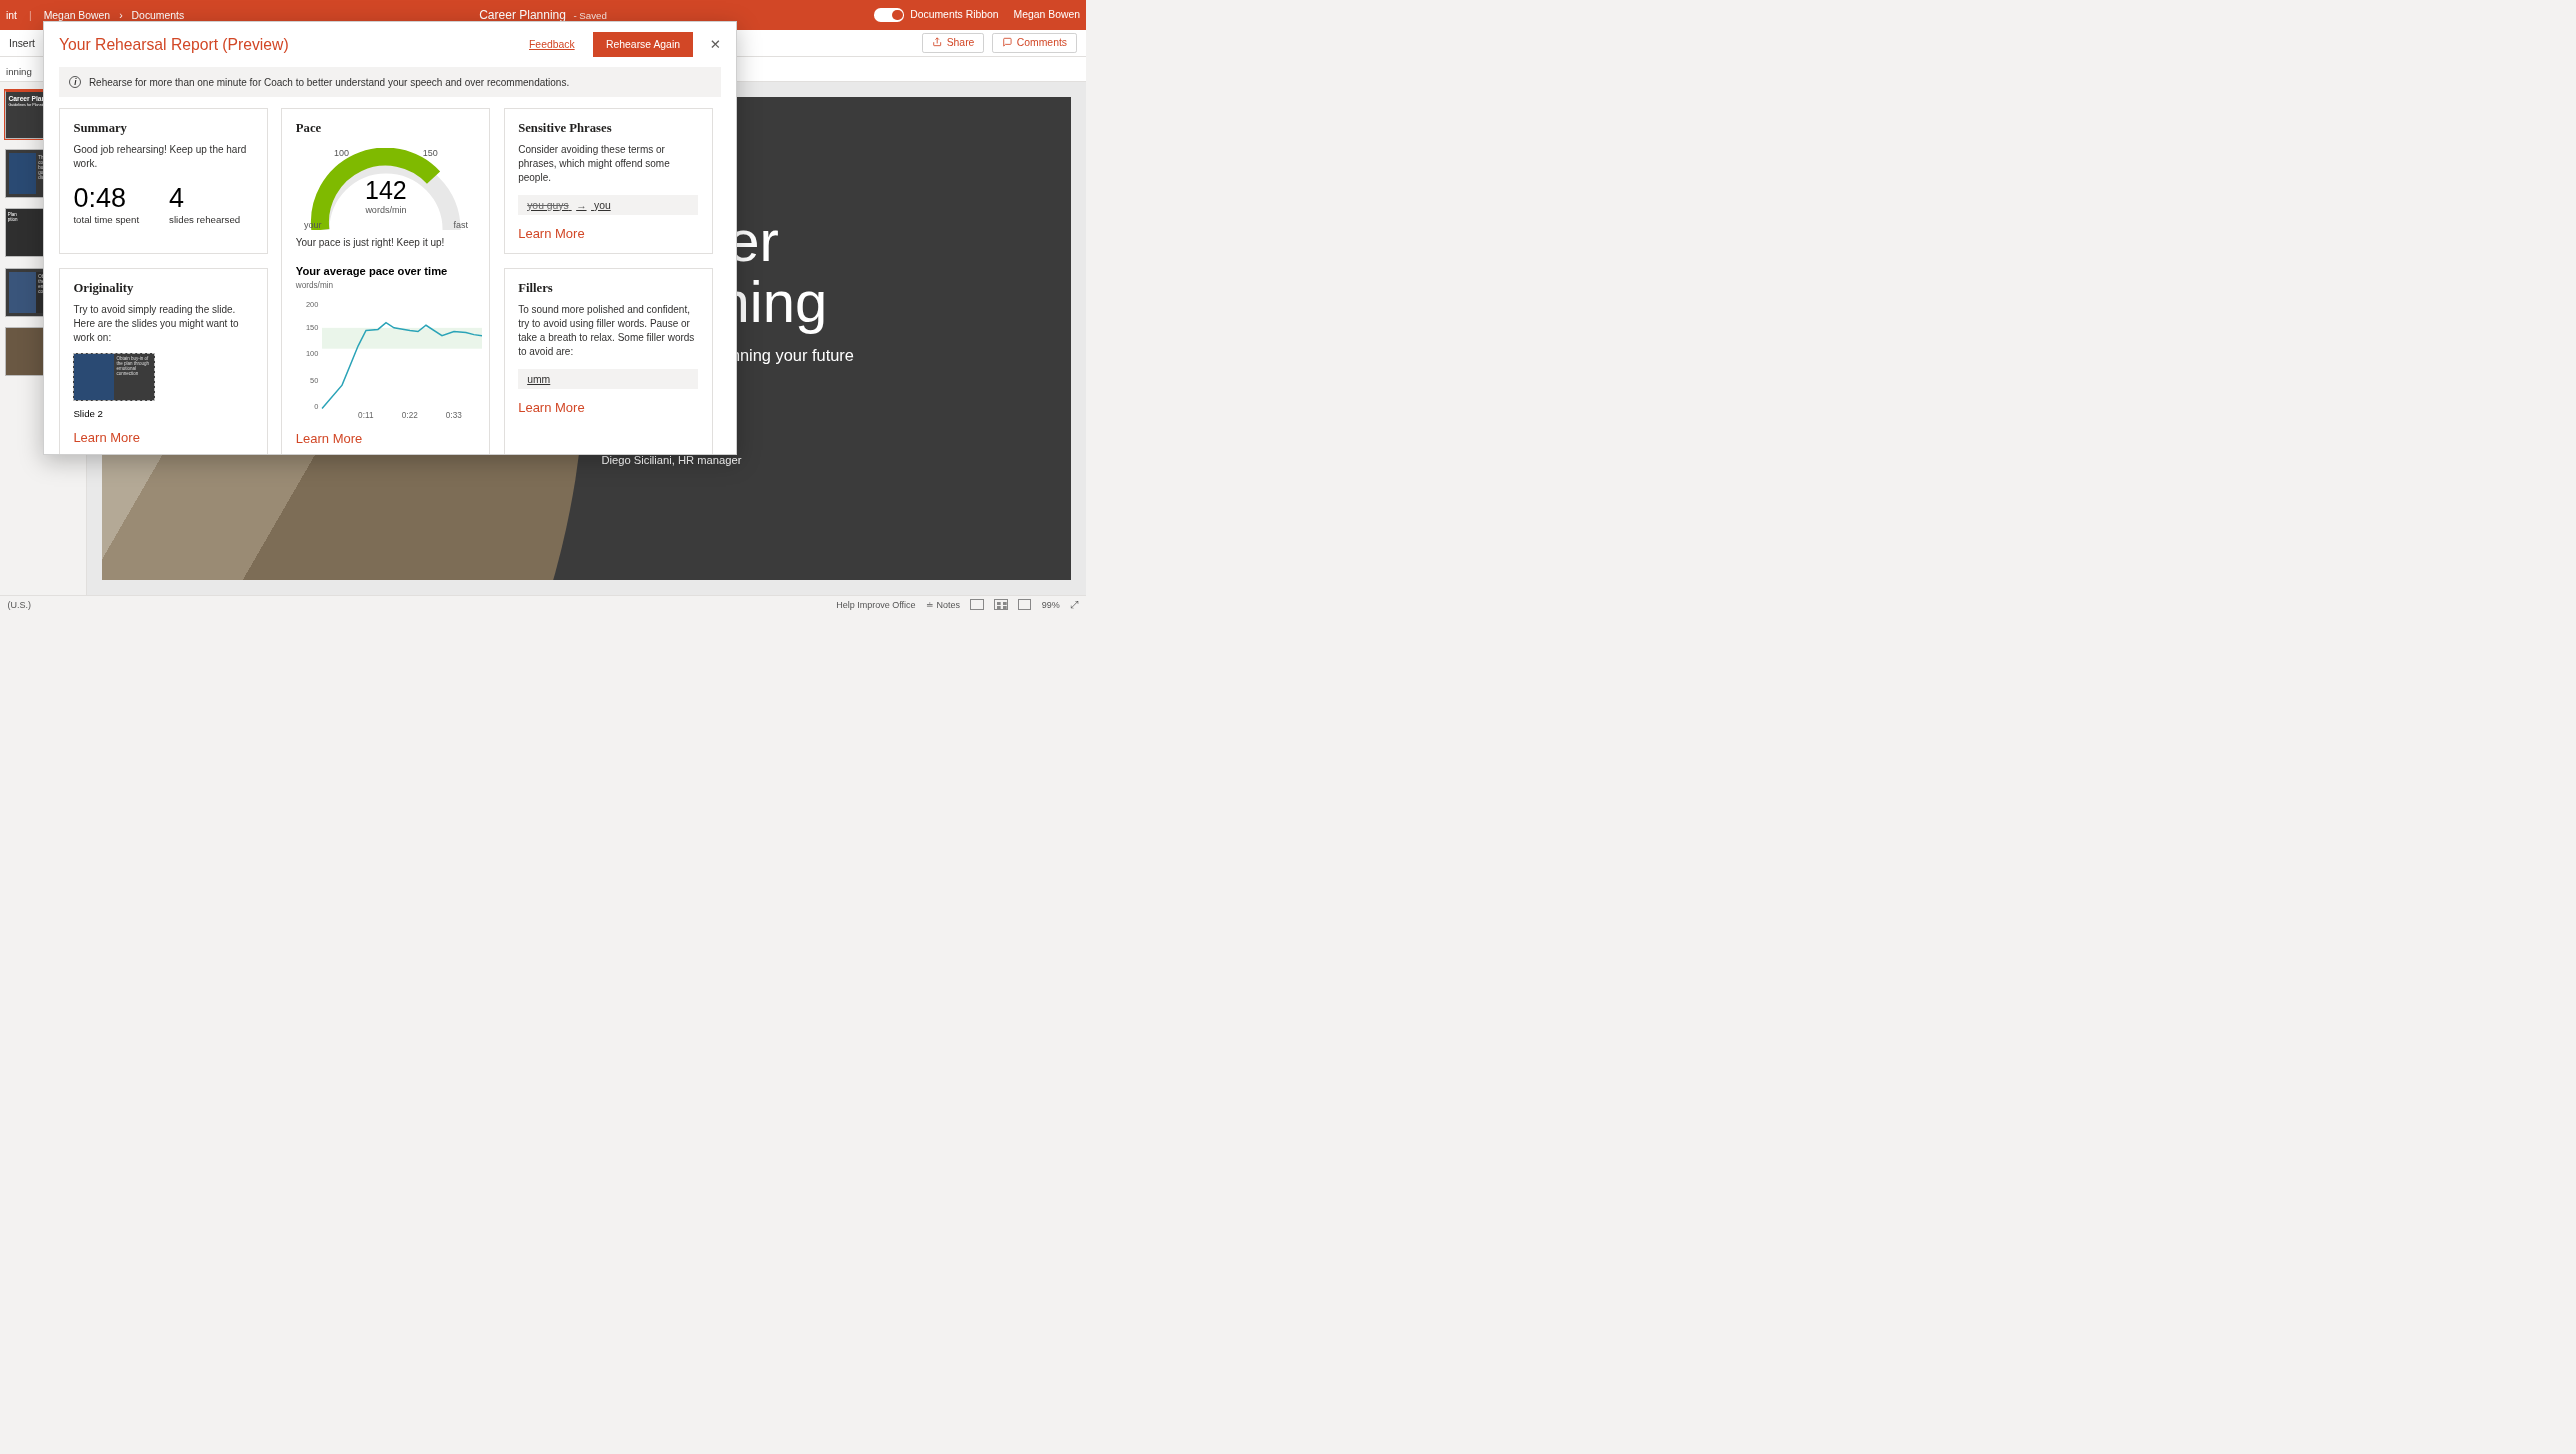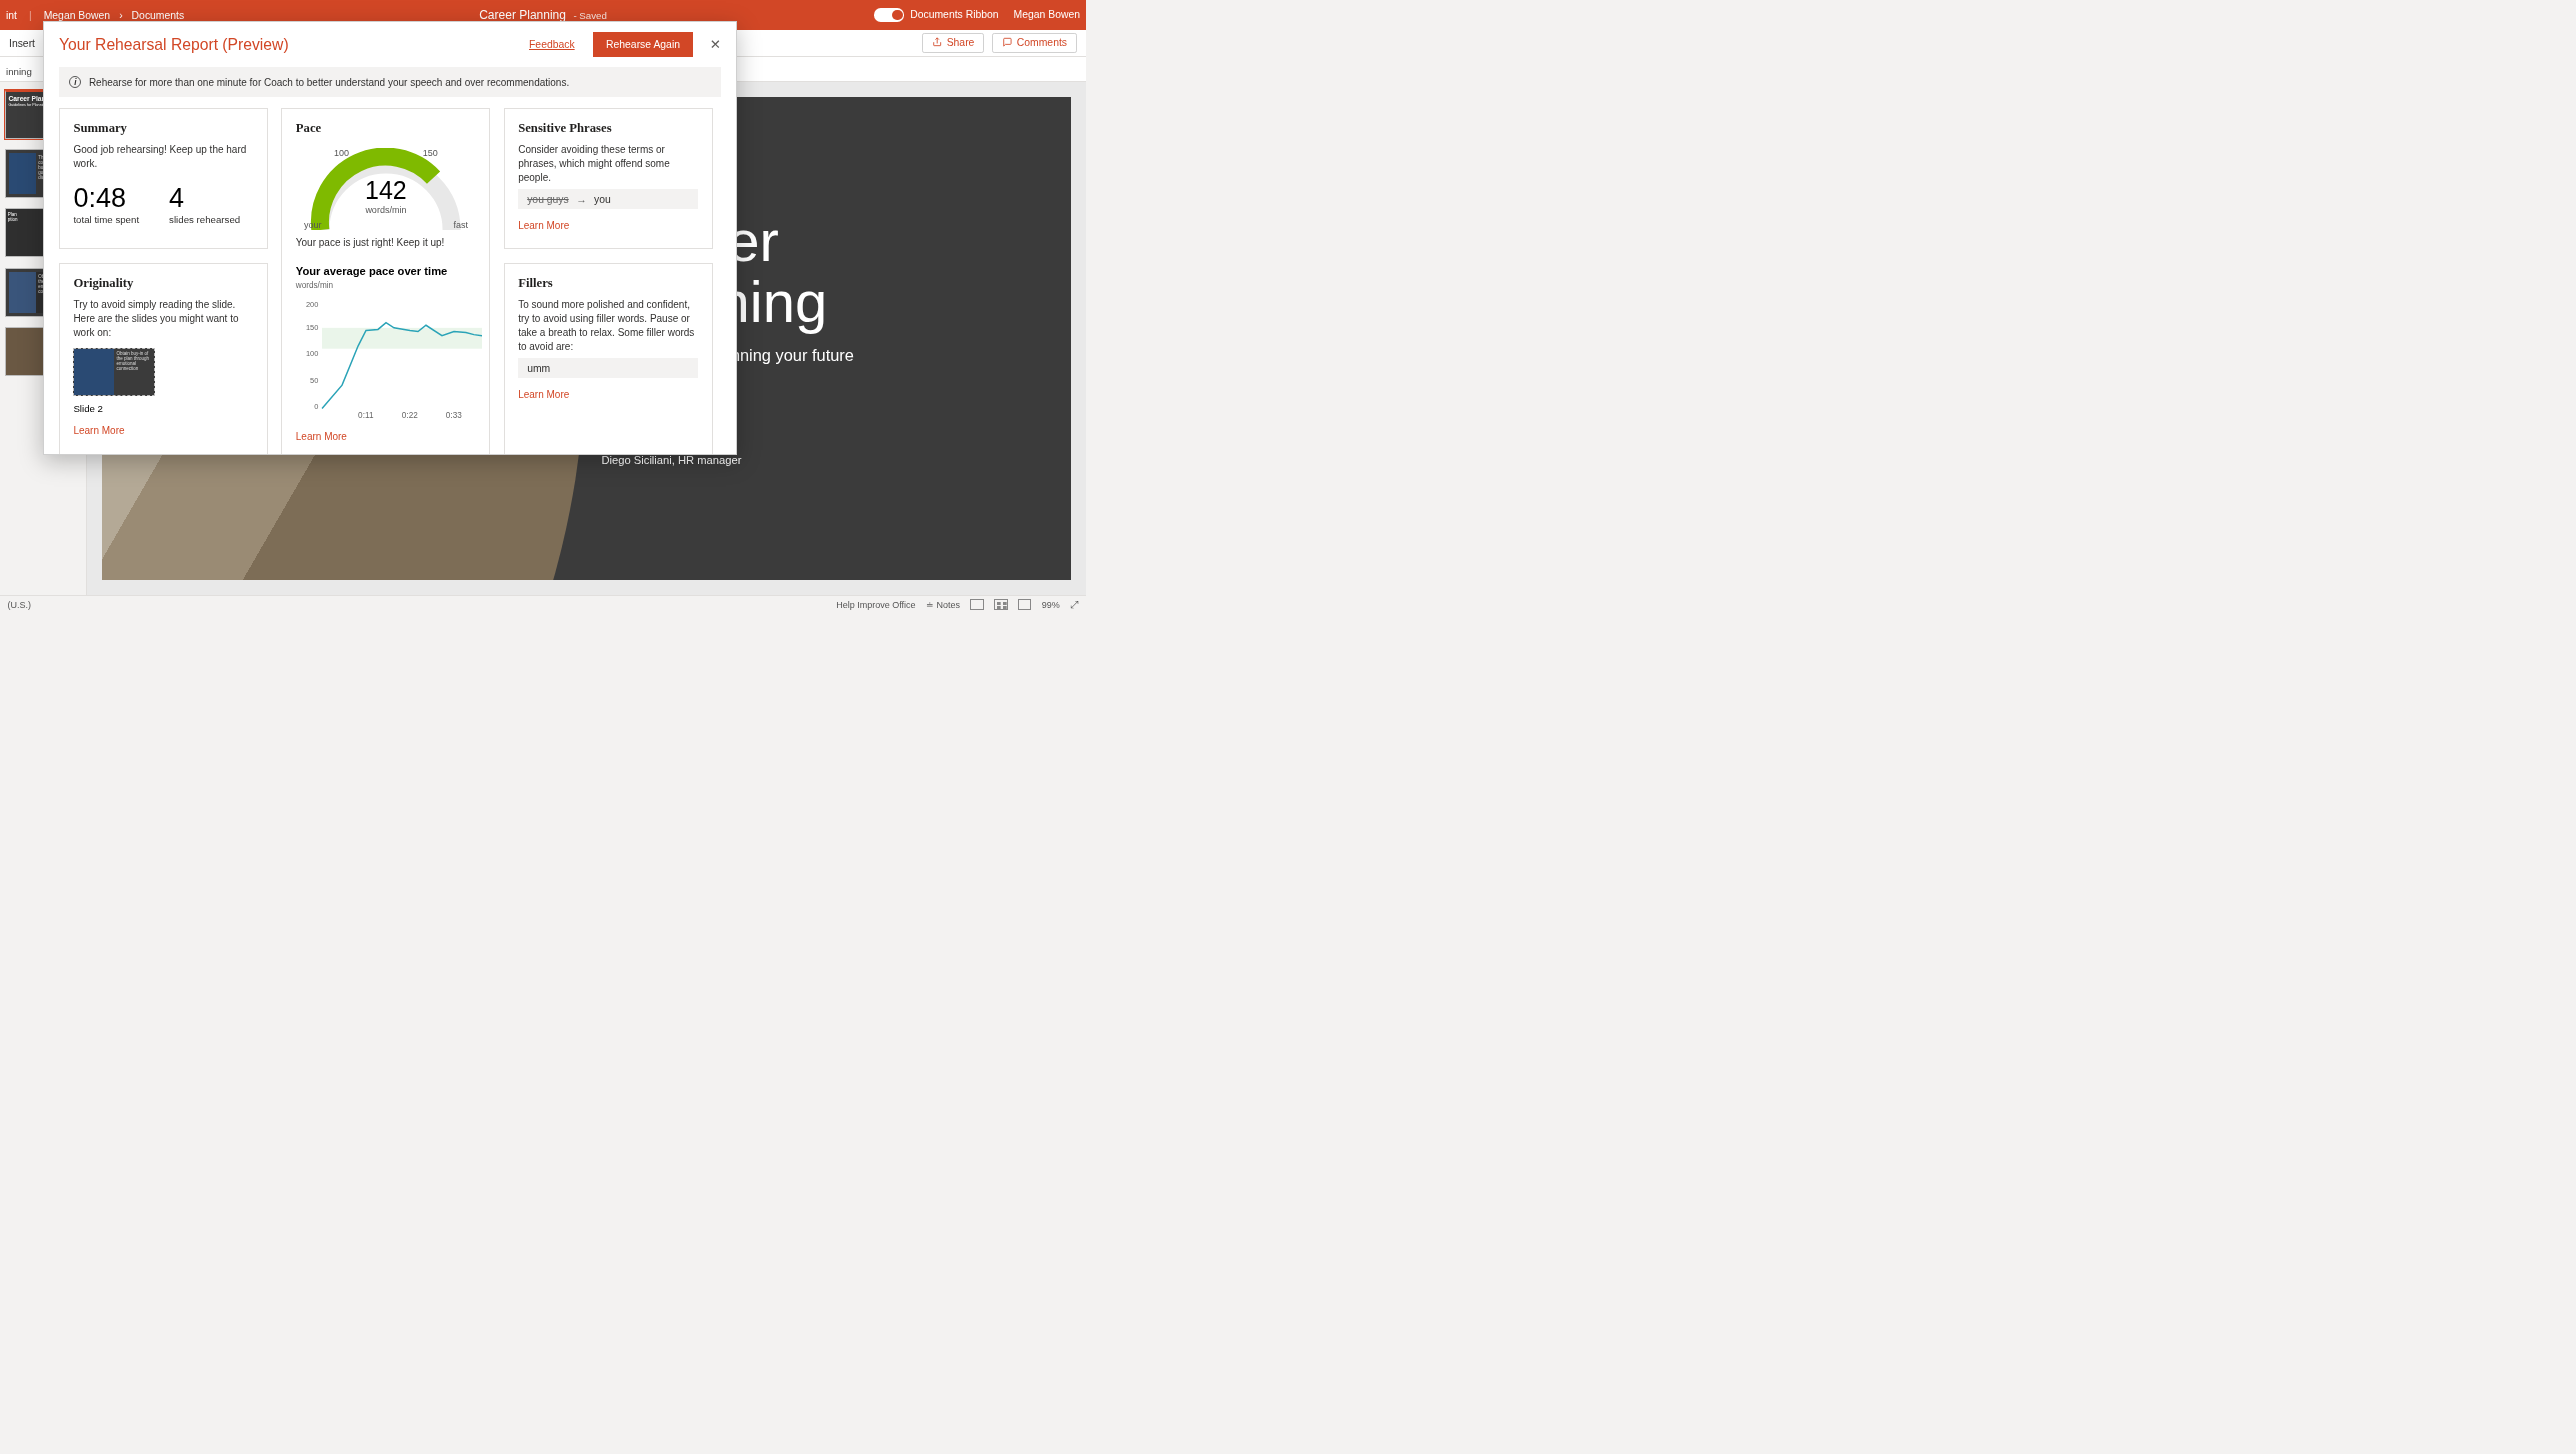--- a/index.html
+++ b/index.html
@@ -146,23 +146,23 @@
   overflow:auto;
 }
 .card {
   border:0.7px solid #e1dfdd; padding:12px 13.4px; display:flex; flex-direction:column;
 }
 .card h3 { font-size:12.7px; font-weight:600; margin-bottom:7.5px; color:#201f1e;font-family:Liberation Serif, serif; }
 .card p { font-size:10px; color:#323130; line-height:1.4; }
 .card .stats { display:flex; gap:30px; margin-top:12px; }
 .card .bignum { font-size:27px; font-weight:400; }
 .card .statlabel { font-size:9.7px; color:#323130; }
-.card a.learn { color:#d24726; text-decoration:none; font-size:10px; margin-top:10.4px; cursor:pointer; display:inline-block; }
+.card a.learn { color:#d24726; text-decoration:none; font-size:13px; margin-top:10.4px; cursor:pointer; display:inline-block; }
 .card .chip {
-  display:inline-block; background:#f3f2f1; padding:4.5px 9px; font-size:10.4px; color:#323130; margin-top:4px;
+  display:inline-block; background:#f3f2f1; padding:4.5px 9px; font-size:10.4px; color:#323130; margin-top:10px;text-decoration:underline;
 }
 .card .strike { text-decoration:line-through; color:#666; }
 .card .arrow { color:#666; margin:0 4.5px; }
 
 
 .card.summary { grid-row: span 1; }
 
 .card.orig { }
 .orig .slidethumb {
   margin-top:7.5px; width:82px; height:48px; border:0.7px dashed #bdbdbd; background:#3b3b3b;

